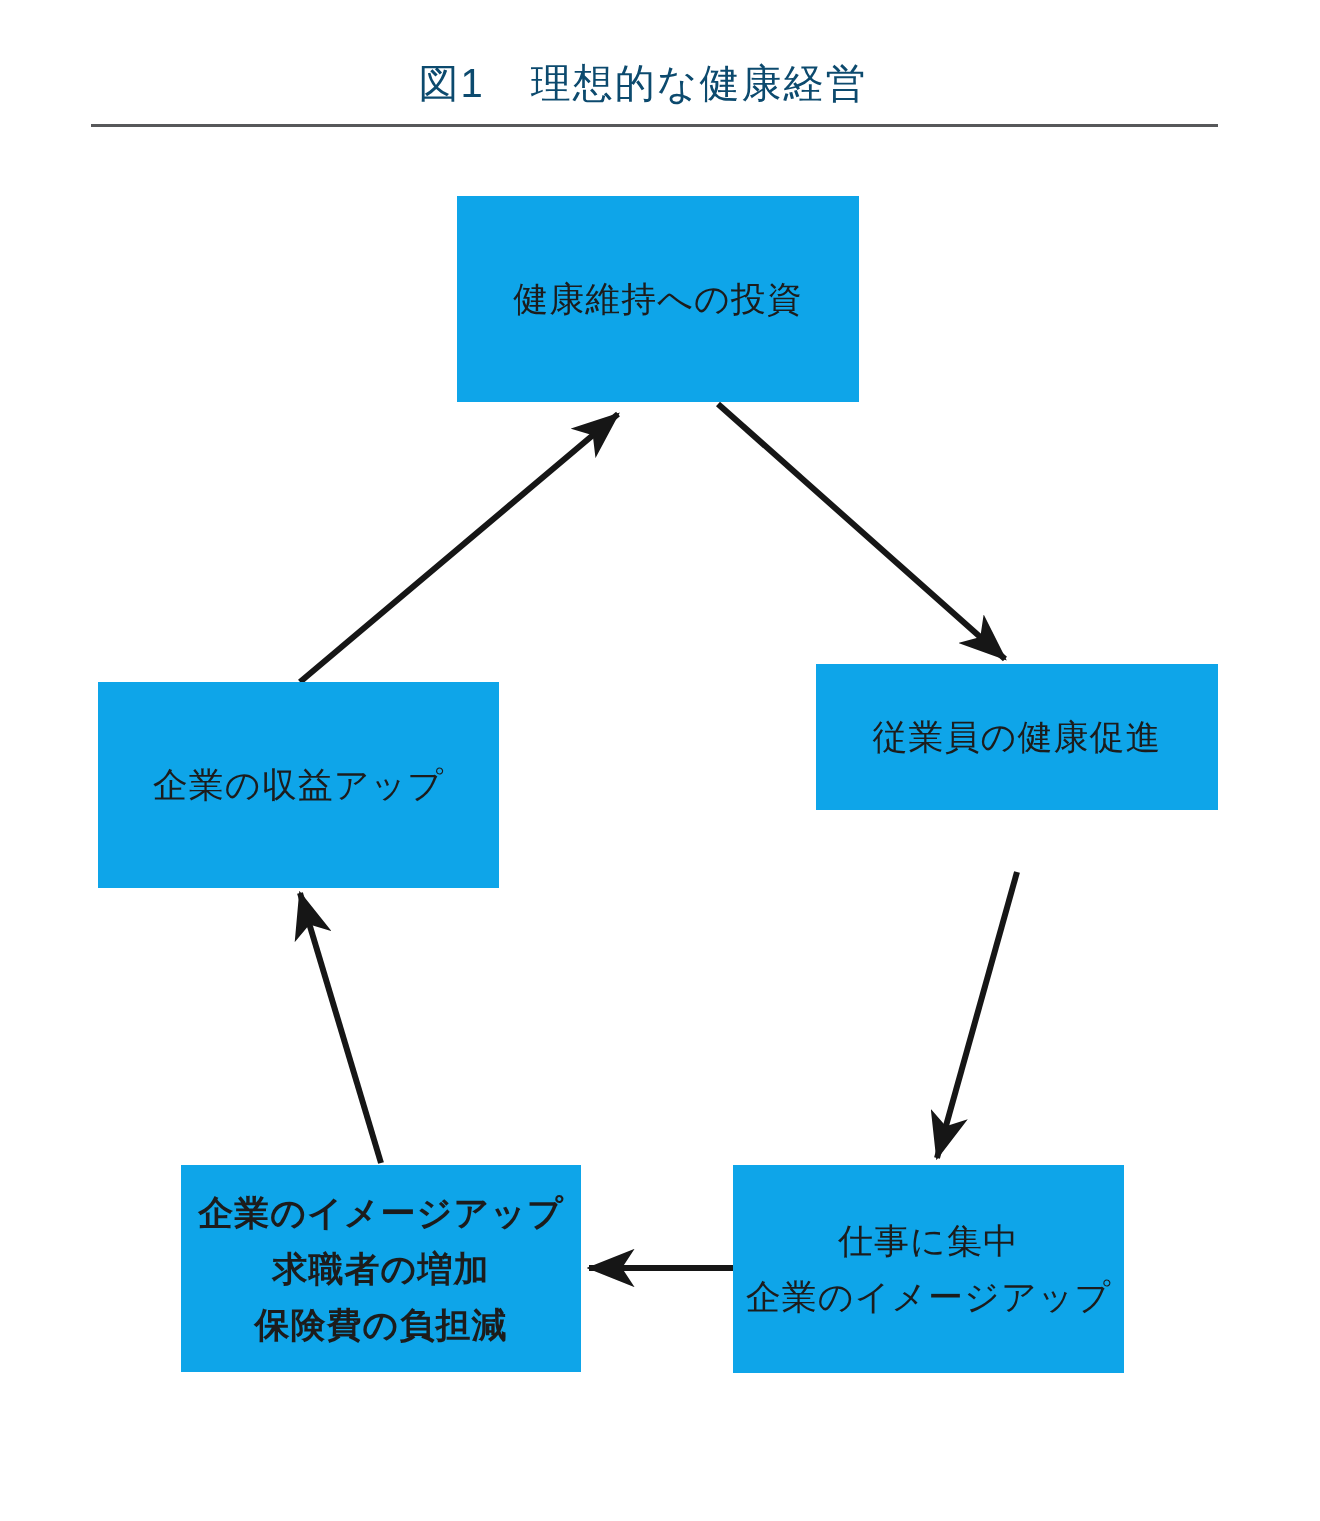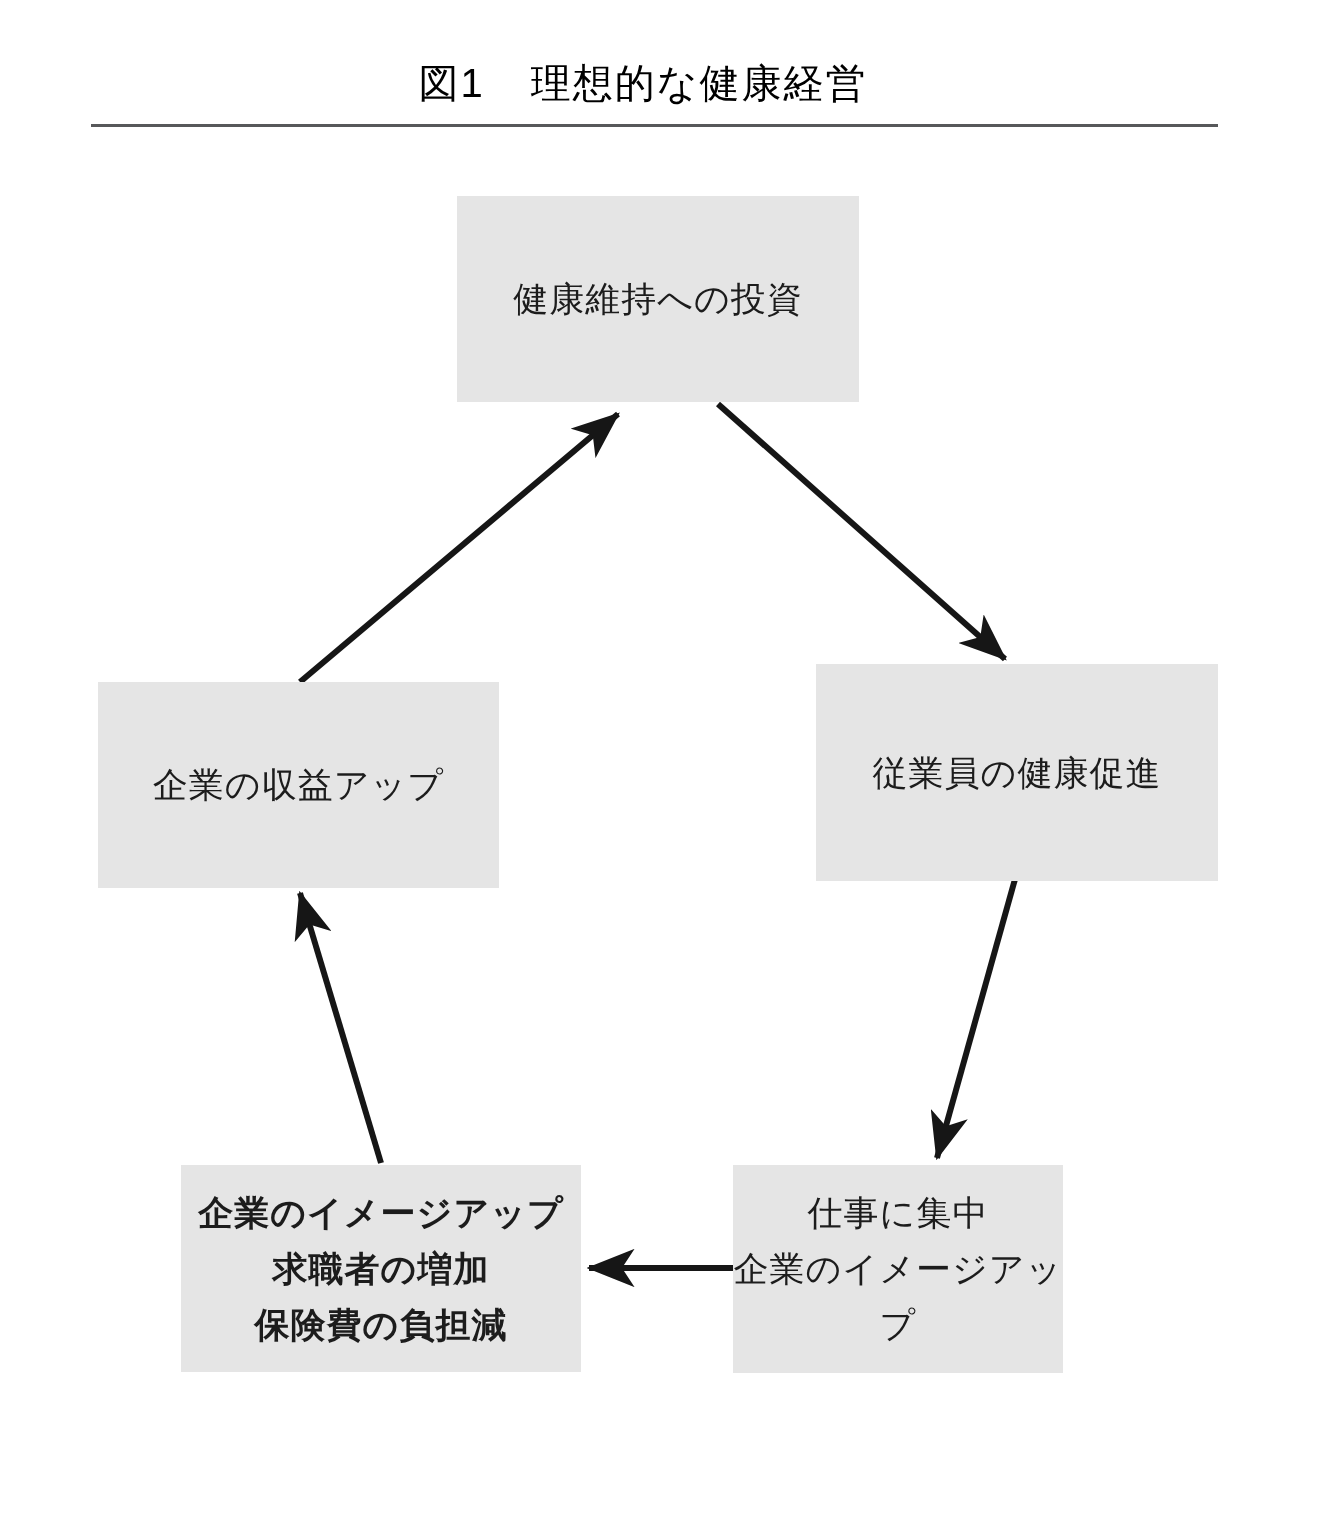--- a/index.html
+++ b/index.html
@@ -14,48 +14,48 @@
   }
   .fig-title {
     position: absolute;
     top: 56px;
     left: 643px;
     transform: translateX(-50%);
     white-space: nowrap;
     font-size: 40px;
     font-weight: 400;
     letter-spacing: 2px;
-    color: #000000;
+    color: #0c4a6e;
   }
   .fig-title .fig-label { margin-right: 46px; }
   .title-rule {
     position: absolute;
     left: 91px;
     top: 124px;
     width: 1127px;
     height: 3px;
     background: #57585a;
   }
   .node {
     position: absolute;
-    background: #e5e5e5;
+    background: #0ea5e9;
     display: flex;
     flex-direction: column;
     align-items: center;
     justify-content: center;
     text-align: center;
     font-size: 35px;
     line-height: 1.6;
     color: #1c1c1c;
     letter-spacing: 1px;
   }
   .node-investment  { left: 457px; top: 196px;  width: 402px; height: 206px; }
-  .node-promotion   { left: 816px; top: 664px;  width: 402px; height: 217px; }
+  .node-promotion   { left: 816px; top: 664px;  width: 402px; height: 146px; }
   .node-profit      { left: 98px;  top: 682px;  width: 401px; height: 206px; text-align: center; }
-  .node-performance { left: 733px; top: 1165px; width: 330px; height: 208px; align-items: center; }
+  .node-performance { left: 733px; top: 1165px; width: 391px; height: 208px; align-items: center; }
   .node-image       { left: 181px; top: 1165px; width: 400px; height: 207px; font-weight: bold; }
   .arrows {
     position: absolute;
     left: 0; top: 0;
     width: 1320px; height: 1521px;
     pointer-events: none;
   }
   .arrows line { stroke: #161616; stroke-width: 6; }
 </style>
 </head>

